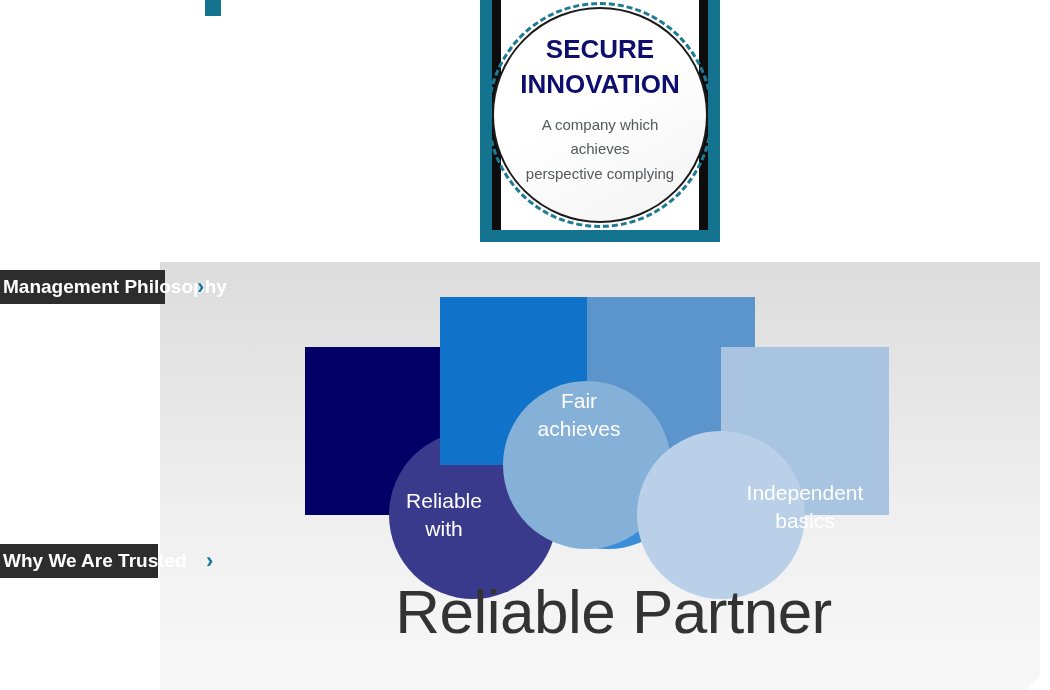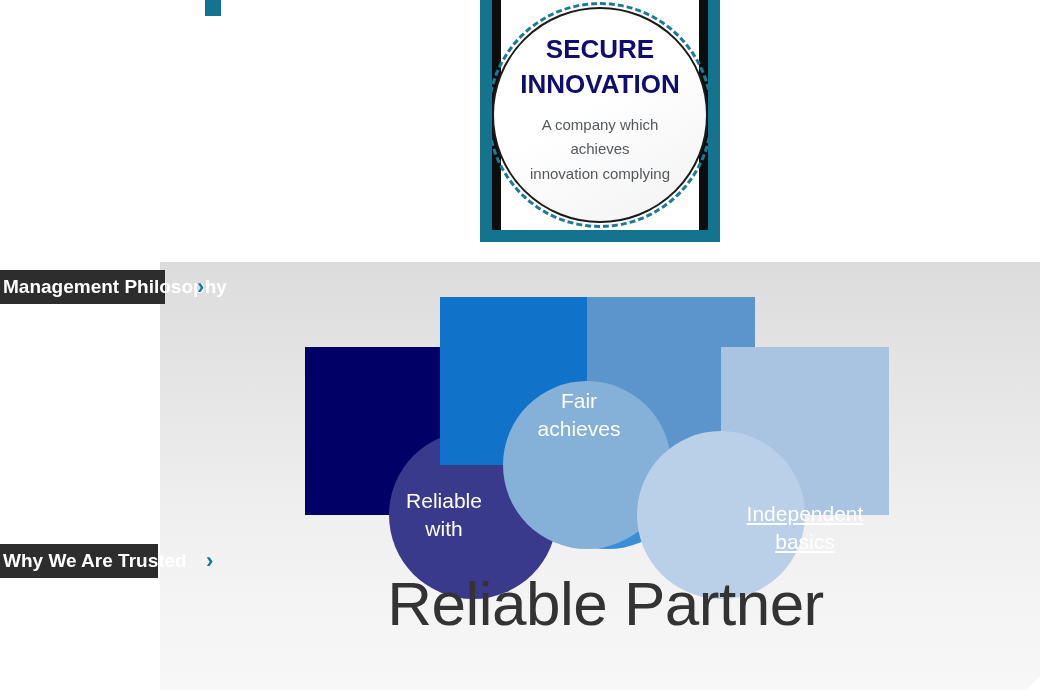--- a/index.html
+++ b/index.html
@@ -183,21 +183,21 @@
   #headline {
     position: absolute;
     left: 160px;
     top: 560px;
     width: 875px;
     text-align: center;
     color: #333333;
     font-size: 62px;
     font-weight: normal;
     letter-spacing: -0.5px;
-    margin: 8px;
+    margin: 16px;
   }
 
   
   .sidenav-row {
     position: absolute;
     height: 34px;
     display: flex;
     align-items: center;
     white-space: nowrap;
     overflow: visible;
@@ -241,21 +241,21 @@
       <div class="card-bar right"></div>
       <div id="secure-circle"></div>
       <div id="secure-dashring"></div>
       <div id="secure-text">
         <div id="secure-title">
           <div>SECURE</div>
           <div>INNOVATION</div>
         </div>
         <div id="secure-desc">
           <div>A company which achieves</div>
-          <div>innovation complying</div>
+          <div>perspective complying</div>
         </div>
       </div>
     </div>
   </div>
 
   <div id="panel">
     <div id="panel-corner"></div>
   </div>
 
   <div id="venn">
@@ -281,21 +281,21 @@
     <div class="petal" id="petal-2" style="left:427px; top:35px;">
       <div class="sq" style="background: rgb(91, 149, 204);"></div>
       <div class="ci" style="left: -84px; top: 84px; background: rgb(133, 176, 216);"></div>
       <div class="lbl" style="left:-44px; top:90px;">
       </div>
     </div>
 
     <div class="petal" id="petal-3" style="left:561px; top:85px;">
       <div class="sq" style="background: rgb(168, 196, 224);"></div>
       <div class="ci" style="left: -84px; top: 84px; background: rgb(185, 208, 232);"></div>
-      <div class="lbl" style="left:-11px; top:153px;text-decoration:underline;">
+      <div class="lbl" style="left:-11px; top:132px;">
         <div>Independent</div>
         <div>basics</div>
       </div>
     </div>
 
   </div>
 
   <h1 id="headline">Reliable Partner</h1>
 
   <div class="sidenav-row" id="sidenav-philosophy">

